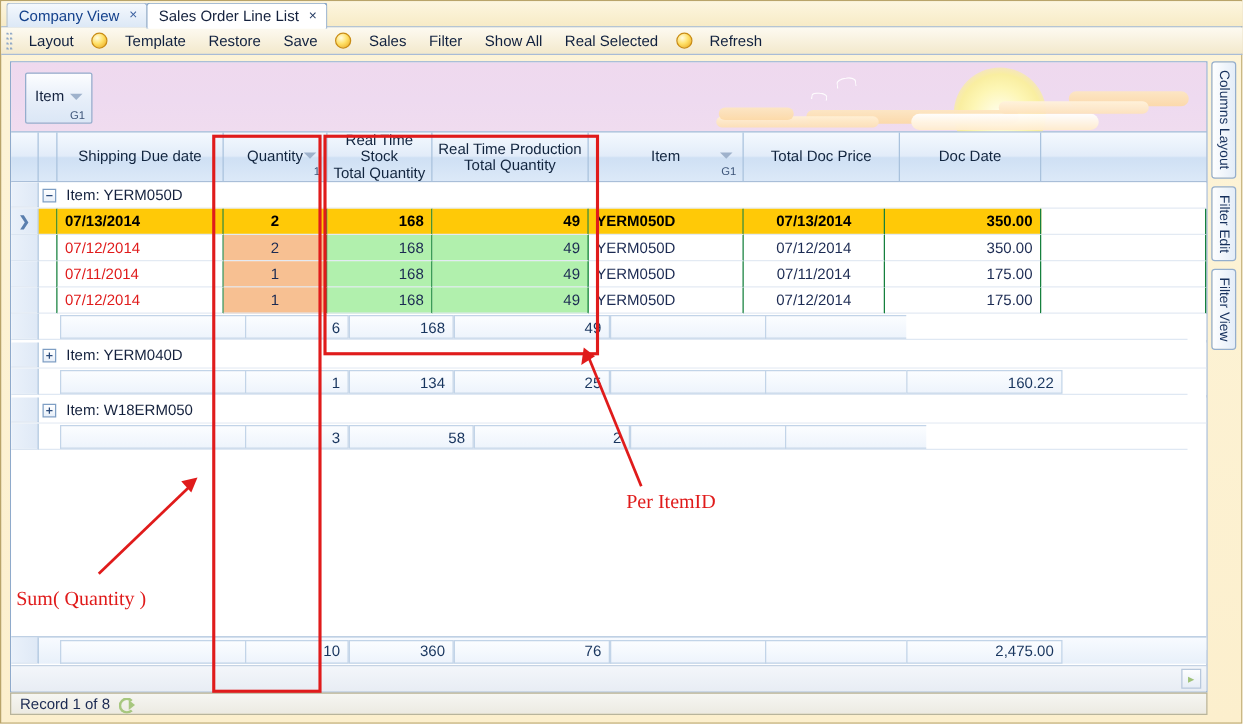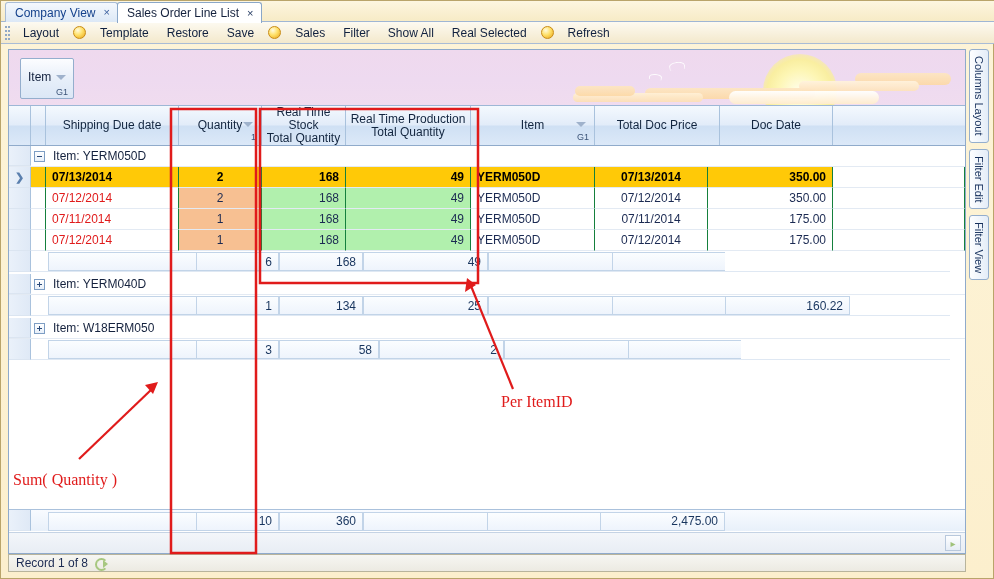--- a/index.html
+++ b/index.html
@@ -498,20 +498,21 @@
 
       <div class="filler" style="height:160px;"></div>
     </div>
 
     <div class="grand">
       <div class="indcell" style="height:21px;"></div>
       <div class="scellwrap" style="width:919px;border-bottom:none;">
         <div class="sblank" style="width:148px;margin-left:17px;"></div>
         <div class="scell" style="width:83px;">10</div>
         <div class="scell" style="width:84px;">360</div>
+        <div class="scell" style="width:125px;">76</div>
         <div class="sblank" style="width:124px;"></div>
         <div class="sblank" style="width:113px;"></div>
         <div class="scell" style="width:125px;">2,475.00</div>
       </div>
     </div>
 
     <div class="hscroll">
       <div class="sbarrow">▸</div>
     </div>
   </div>

